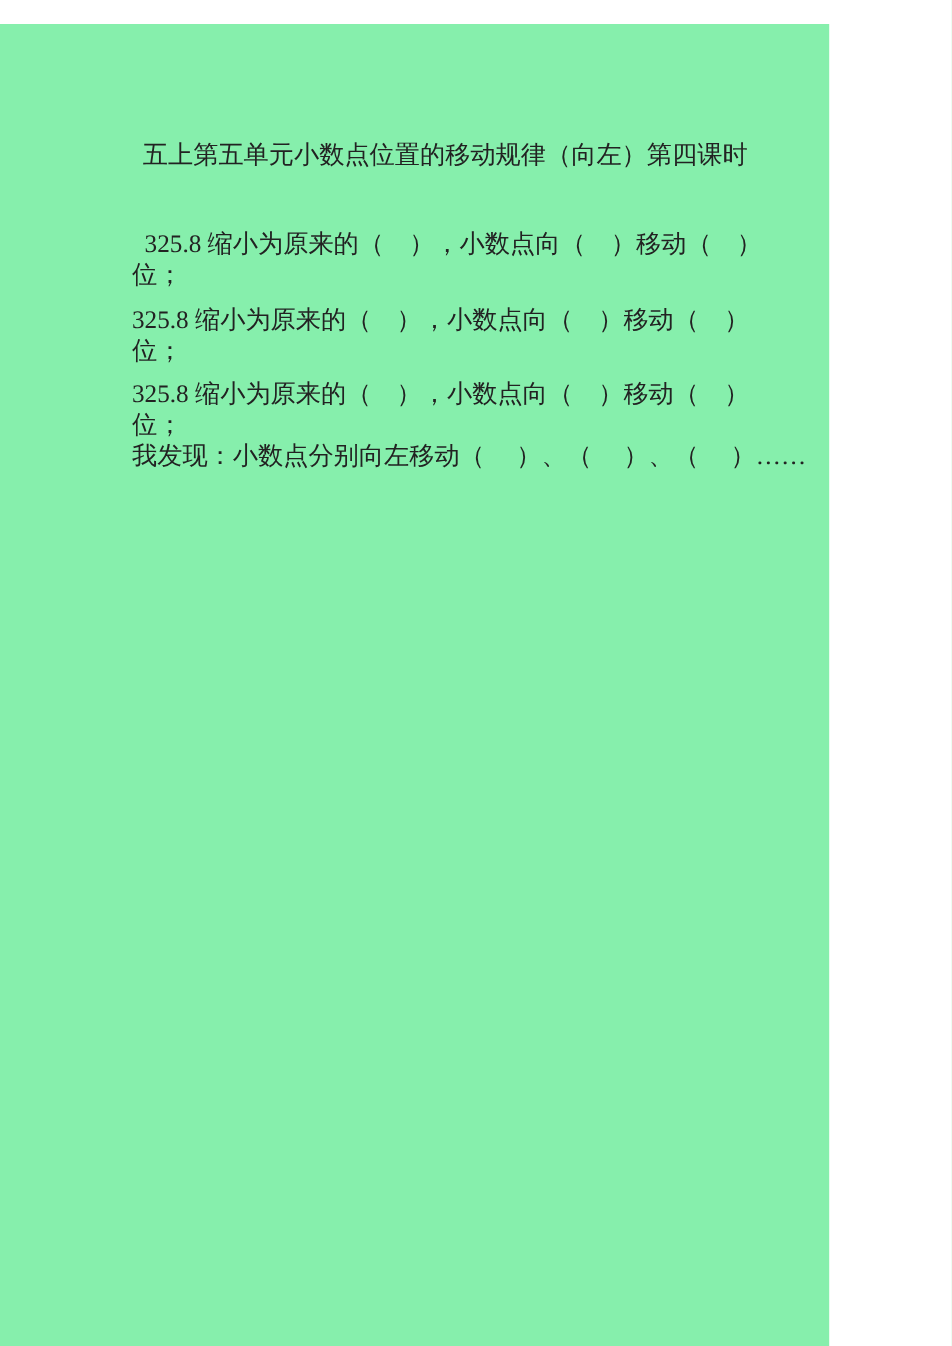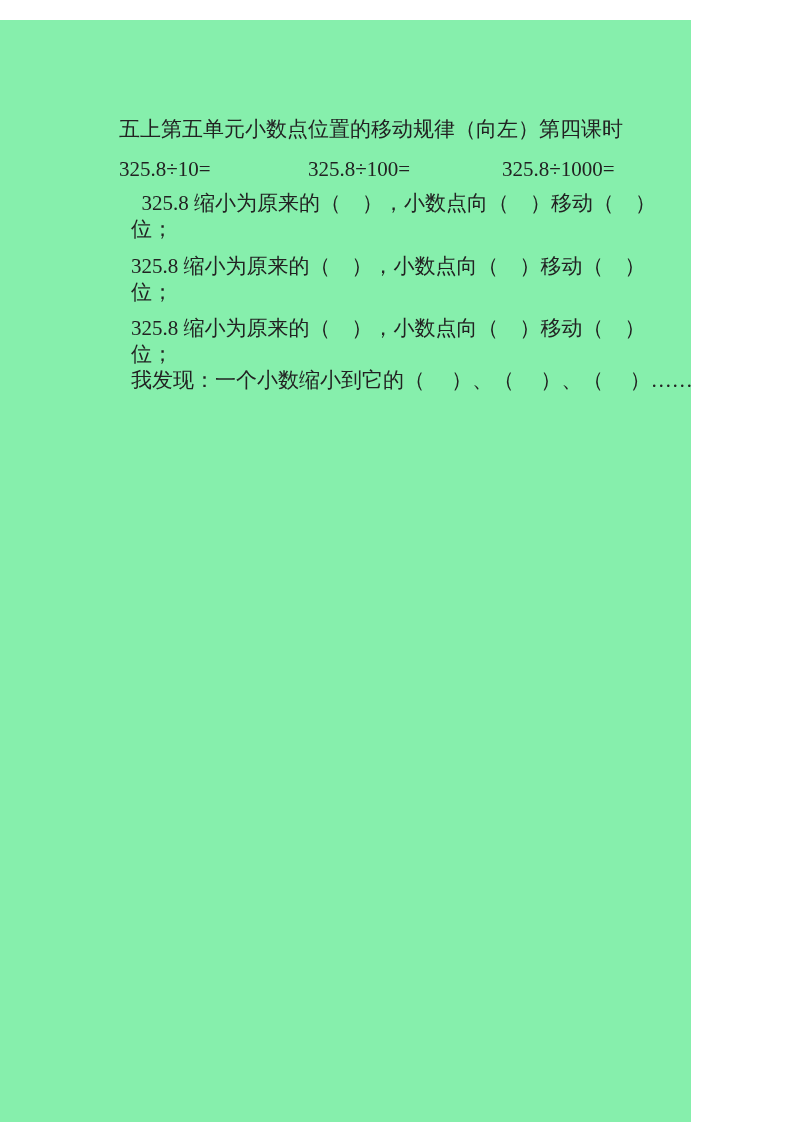--- a/index.html
+++ b/index.html
@@ -38,58 +38,53 @@
   .equation {
     position: absolute;
     top: 0;
     white-space: pre;
   }
   .eq-0 { left: 0; }
   .eq-1 { left: 189px; }
   .eq-2 { left: 383px; }
   .para {
     position: absolute;
-    left: 131px;
+    left: 110px;
     margin: 0;
     width: 640px;
   }
   .para .line {
     display: block;
     white-space: pre;
   }
   .p-0 { top: 170px; }
   .p-1 { top: 233px; }
   .p-2 { top: 295px; }
   .p-3 { top: 347px; }
 </style>
 </head>
 <body>
 
 <div class="page">
 
   <h1 class="doc-title">五上第五单元小数点位置的移动规律（向左）第四课时</h1>
 
-  <div class="equations-row">
-    <span class="equation eq-0">325.8÷10=</span>
-    <span class="equation eq-1">325.8÷100=</span>
-    <span class="equation eq-2">325.8÷1000=</span>
-  </div>
 
   <p class="para p-0">
     <span class="line">  325.8 缩小为原来的（    ），小数点向（    ）移动（    ）</span>
     <span class="line">位；</span>
   </p>
 
   <p class="para p-1">
     <span class="line">325.8 缩小为原来的（    ），小数点向（    ）移动（    ）</span>
     <span class="line">位；</span>
   </p>
 
   <p class="para p-2">
     <span class="line">325.8 缩小为原来的（    ），小数点向（    ）移动（    ）</span>
     <span class="line">位；</span>
   </p>
 
   <p class="para p-3">
-    <span class="line">我发现：一个小数缩小到它的（     ）、（     ）、（     ）……</span>
+    <span class="line">我发现：小数点分别向左移动（     ）、（     ）、（     ）……</span>
   </p>
 
 </div>
 
 </body></html>

